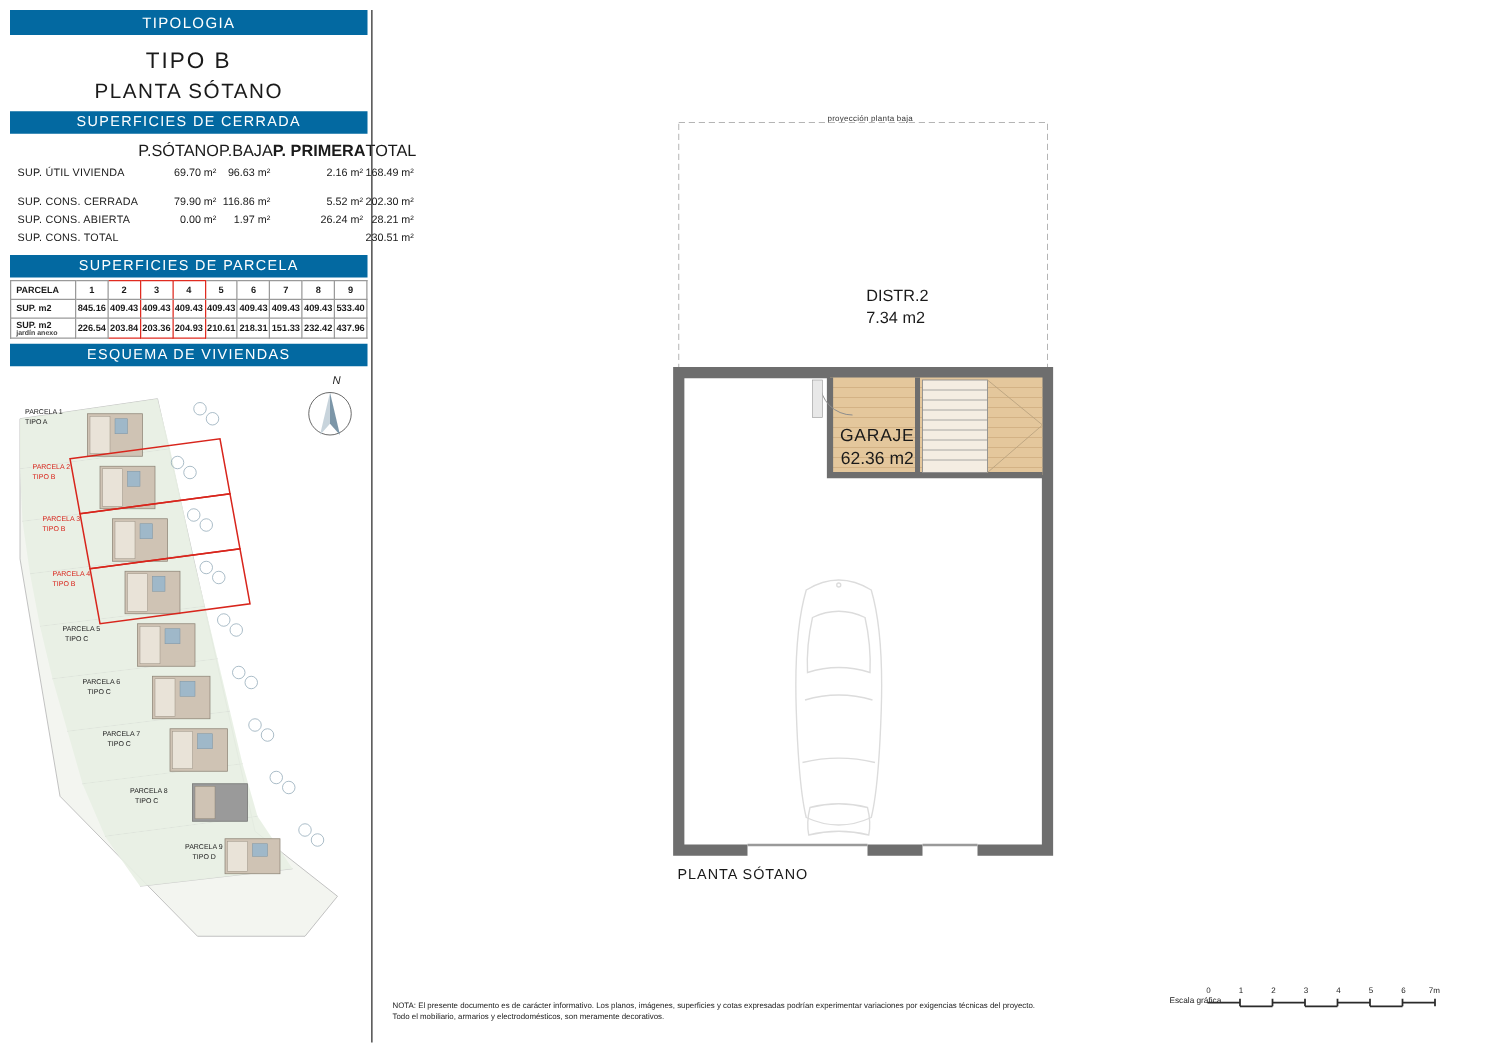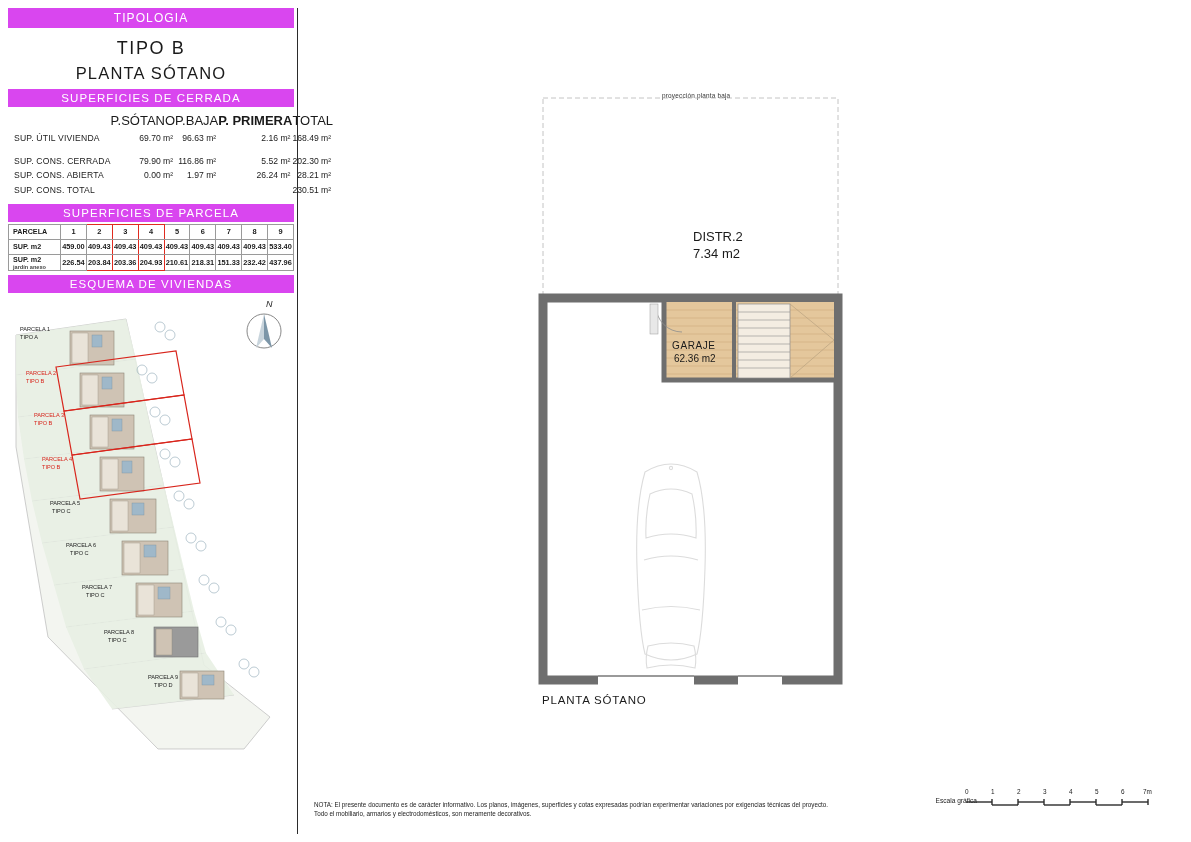--- a/index.html
+++ b/index.html
@@ -17,21 +17,21 @@
   
   .left-panel {
     position:absolute; left:8px; top:8px; width:286px; height:826px;
   }
   .vdivider {
     position:absolute; left:297px; top:8px; width:1px; height:826px;
     background:#2b2b2b;
   }
 
   .band {
-    background:#d946ef; color:#ffffff;
+    background:#0369a1; color:#ffffff;
     text-align:center;
     font-size:11.5px; letter-spacing:1.1px;
     line-height:18px; height:18px;
   }
   .band.tall { height:20px; line-height:20px; font-size:12px; }
 
   .title-block { text-align:center; padding:10px 0 6px; }
   .title-1 { font-size:18px; letter-spacing:1.6px; color:#1a1a1a; }
   .title-2 { font-size:16.5px; letter-spacing:1.2px; margin-top:5px; color:#1a1a1a; }
 
@@ -97,22 +97,22 @@
   }
 
   .note {
     position:absolute; left:16px; bottom:18px; width:600px;
     font-size:6.3px; line-height:9px; color:#222;
   }
   .scale-block { position:absolute; right:48px; bottom:28px; width:250px; height:30px; }
   .scale-label { position:absolute; right:196px; bottom:32px; font-size:6.6px; color:#222; }
 
   .garaje-lbl {
-    position:absolute; left:672px; top:413px; font-size:10px; color:#1a1a1a;
-    text-align:right;
+    position:absolute; left:672px; top:413px; font-size:14px; color:#1a1a1a;
+    text-align:center;
   }
   .garaje-lbl .a { display:block; letter-spacing:.6px; }
   .garaje-lbl .b { display:block; margin-top:2px; }
   .distr-lbl {
     position:absolute; left:692px; top:302px; font-size:13px; color:#1a1a1a;
   }
   .distr-lbl .b { display:block; margin-top:2px; }
 </style>
 </head>
 <body>
@@ -185,21 +185,21 @@
           <td class="hl">3</td>
           <td class="hl">4</td>
           <td>5</td>
           <td>6</td>
           <td>7</td>
           <td>8</td>
           <td>9</td>
         </tr>
         <tr>
           <td class="rowlbl">SUP. m2</td>
-          <td>459.00</td>
+          <td>845.16</td>
           <td class="hl">409.43</td>
           <td class="hl">409.43</td>
           <td class="hl">409.43</td>
           <td>409.43</td>
           <td>409.43</td>
           <td>409.43</td>
           <td>409.43</td>
           <td>533.40</td>
         </tr>
         <tr class="last">

